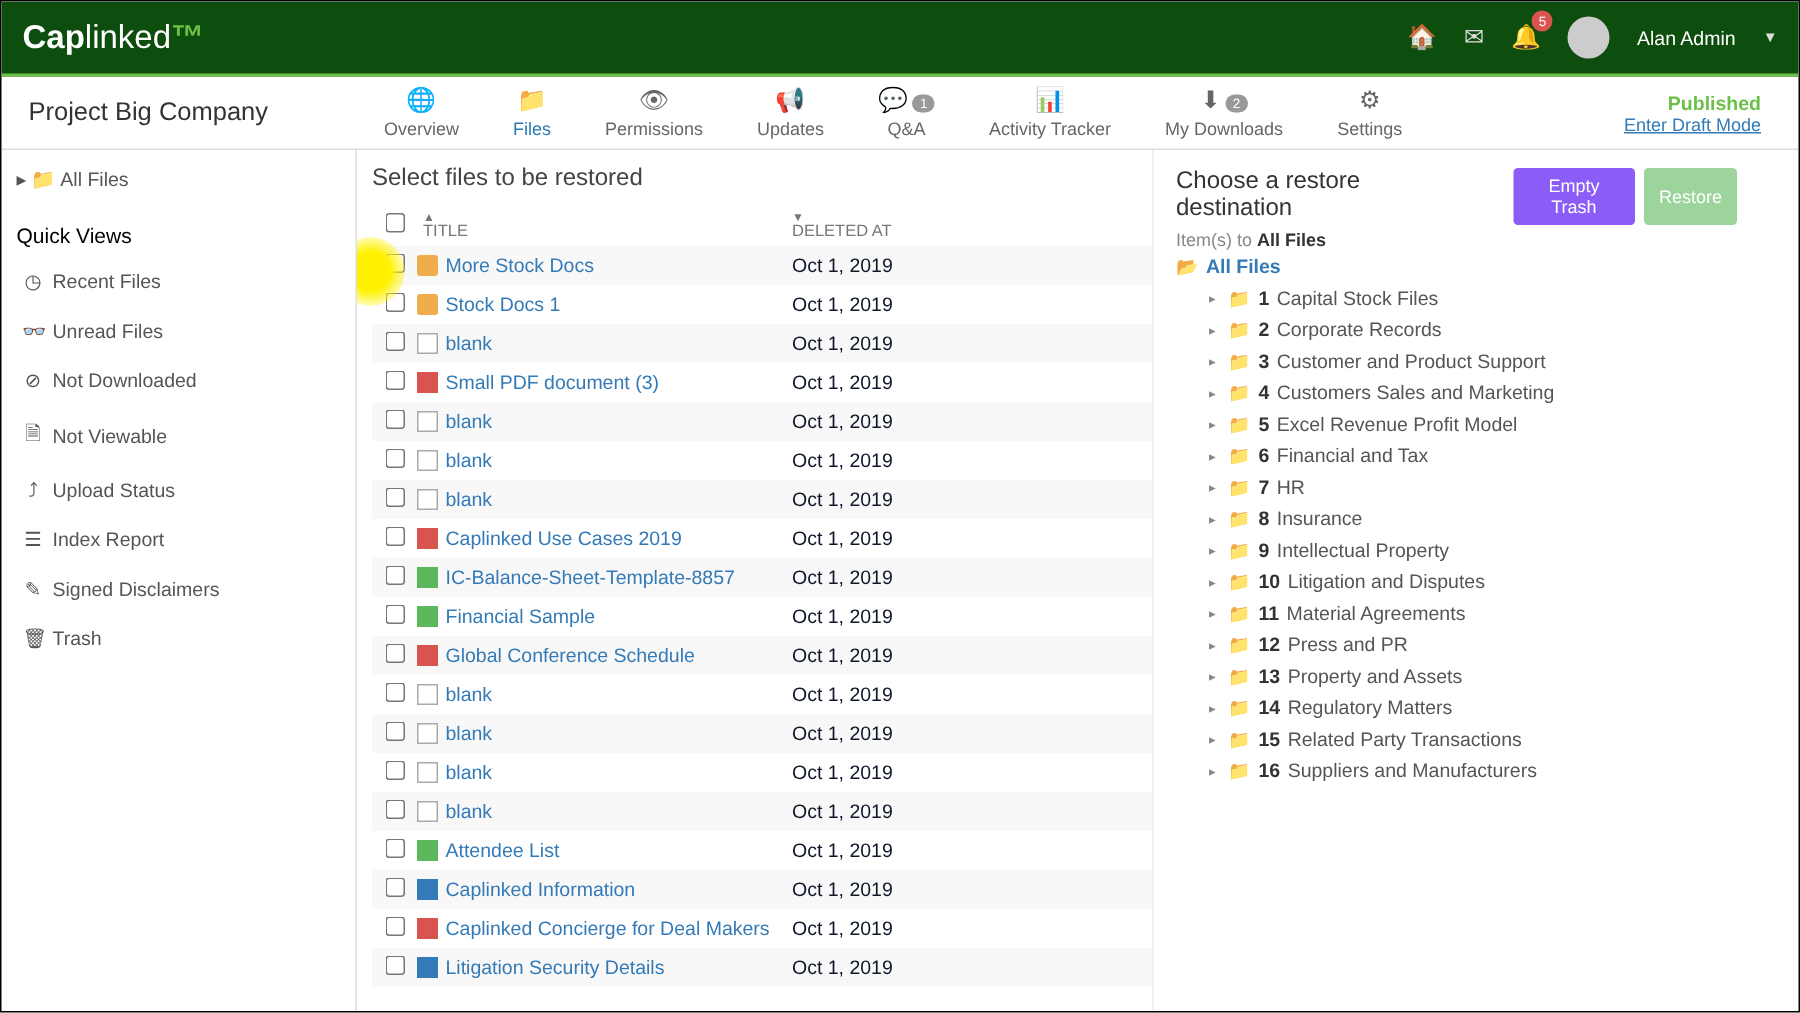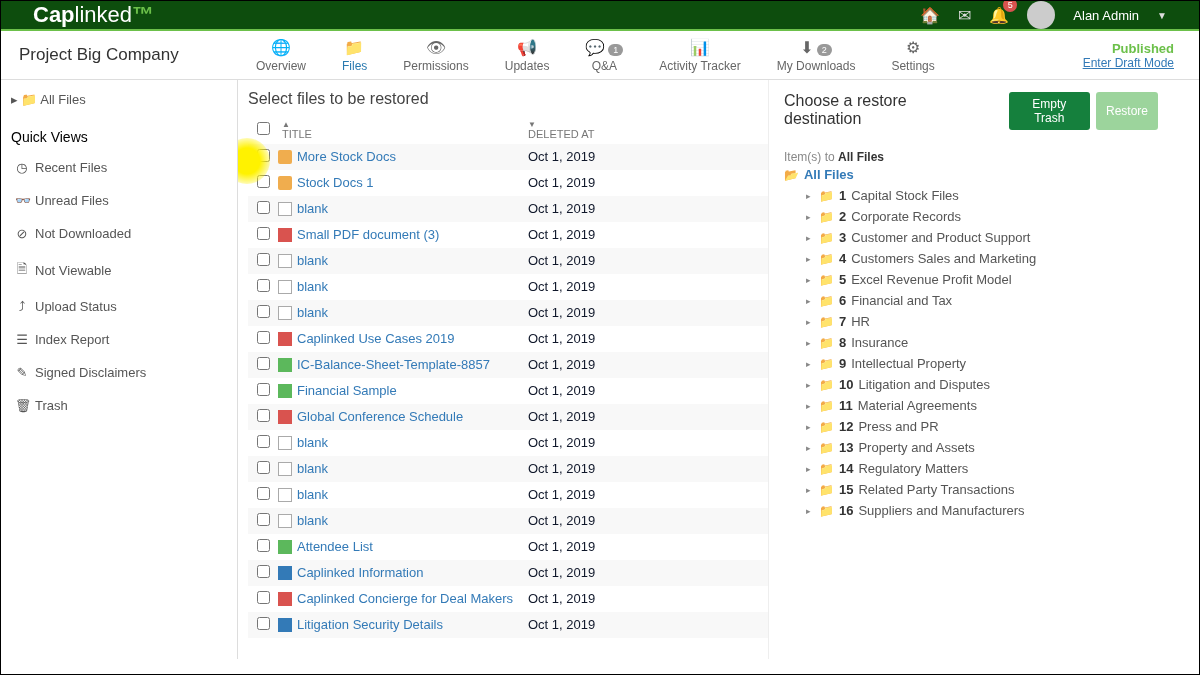--- a/index.html
+++ b/index.html
@@ -1,17 +1,17 @@
 <!DOCTYPE html>
 <html><head>
 <meta charset="utf-8">
 <style>
 * { box-sizing: border-box; margin: 0; padding: 0; }
 body { font-family: Arial, sans-serif; font-size: 13px; color: #555; background: #fff; width: 1200px; height: 675px; overflow: hidden; position: relative; border: 1px solid #000; }
-.topbar { background: #0d4d0d; height: 30px; display: flex; align-items: center; justify-content: space-between; padding: 0 32px; border-bottom: 2px solid #6cc04a; }
+.topbar { background: #0d4d0d; height: 50px; display: flex; align-items: center; justify-content: space-between; padding: 0 14px; border-bottom: 2px solid #6cc04a; }
 .logo { color: #fff; font-size: 22px; font-weight: bold; } .logo .linked { color: #fff; font-weight: normal; }
 .topbar-right { display: flex; align-items: center; gap: 18px; color: #fff; }
 .top-icon { color: #ddd; font-size: 16px; cursor: pointer; position: relative; }
 .badge { position: absolute; top: -8px; right: -8px; background: #d9534f; color: #fff; border-radius: 50%; width: 14px; height: 14px; font-size: 9px; display: flex; align-items: center; justify-content: center; }
 .avatar { width: 28px; height: 28px; border-radius: 50%; background: #ccc; }
 .user-name { color: #fff; font-size: 13px; }
 .nav-row { display: flex; align-items: center; border-bottom: 1px solid #ddd; height: 49px; }
 .project-title { width: 237px; padding-left: 18px; font-size: 17px; color: #333; }
 .nav-tabs { display: flex; flex: 1; }
 .nav-tab { text-align: center; padding: 6px 18px; color: #666; cursor: pointer; font-size: 12px; }
@@ -41,25 +41,25 @@
 .ftitle { flex: 1; display:flex; align-items:center; gap:5px; color:#337ab7; cursor:pointer;}
 .ficon { width:14px; height:14px; display:inline-block; }
 .ficon.folder{ background:#f0ad4e; border-radius:2px;}
 .ficon.doc{ background:#fff; border:1px solid #aaa;}
 .ficon.pdf{ background:#d9534f;}
 .ficon.xls{ background:#5cb85c;}
 .ficon.docx{ background:#337ab7;}
 .fdel { width: 240px; color:#0f172a;}
 .cursor-highlight { position:absolute; width:46px; height:46px; border-radius:50%; background:radial-gradient(circle, #fff200 40%, rgba(255,242,0,0.3) 70%); top:58px; left:-14px; z-index:5; pointer-events:none;}
 .right { width: 405px; padding: 12px 15px; border-left: 1px solid #eee; }
-.right-head { display:flex; justify-content:space-between; align-items:flex-start; margin-bottom:20px;gap:28px;}
+.right-head { display:flex; justify-content:space-between; align-items:flex-start; margin-bottom:3px;gap:28px;}
 .right h3 { font-size: 16px; color: #333; font-weight: normal; }
 .btns { display:flex; gap:6px;}
 .btn { padding: 5px 10px; border-radius: 3px; font-size: 12px; cursor: pointer; border:none; color:#fff;}
-.btn-empty { background:#15803d;}
+.btn-empty { background:#8b5cf6;}
 .btn-restore { background:#5cb85c; opacity:0.6;}
 .dest-info { font-size:12px; color:#888; }
 .dest-info b { color:#333;}
 .tree { font-size:13px;}
 .tree-root { color:#337ab7; font-weight:bold; padding:3px 0; cursor:pointer; display:flex; align-items:center; gap:5px;}
 .tree-item { padding: 3px 0 3px 22px; color:#555; cursor:pointer; display:flex; align-items:center; gap:5px;}
 .tree-item .num { font-weight:bold; color:#333;}
 .tfolder { color:#666; font-size:12px;}
 .caret { font-size:9px; color:#888; width:8px;}
 </style>

